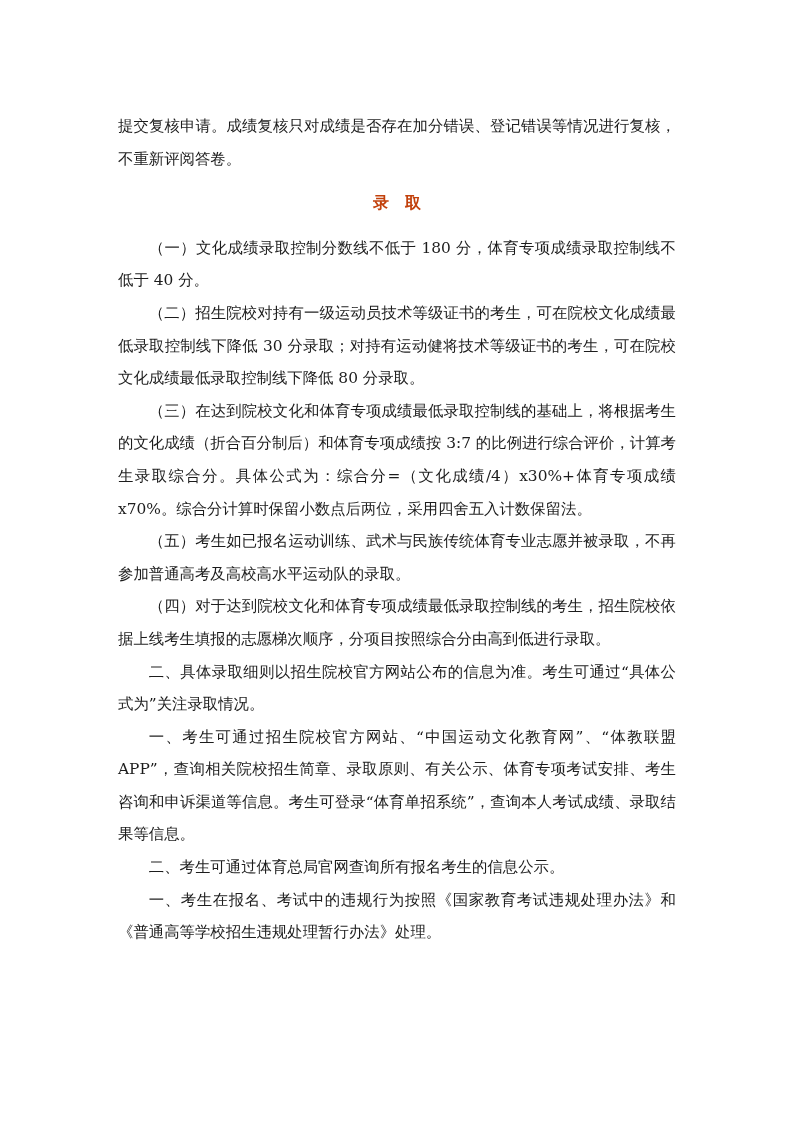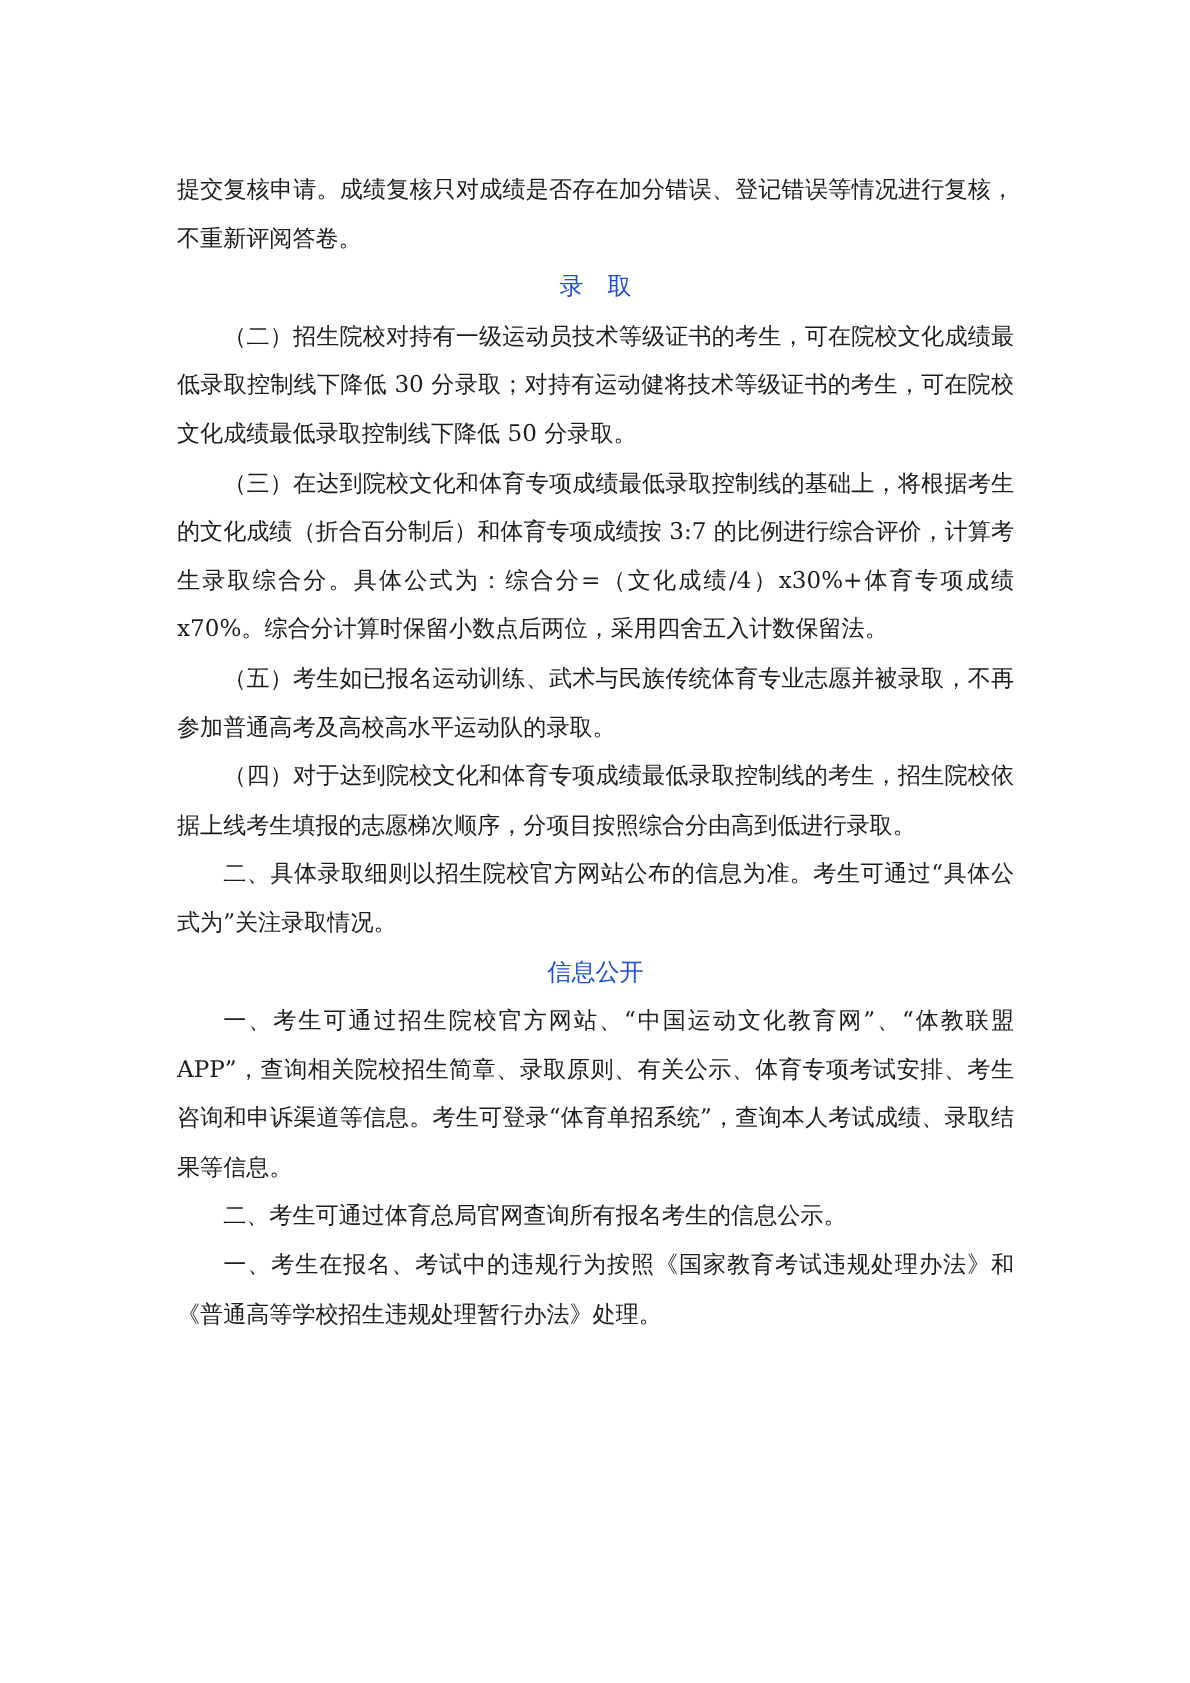--- a/index.html
+++ b/index.html
@@ -28,40 +28,40 @@
   }
   .doc-paragraph {
     margin: 0;
     padding: 0;
     text-align: justify;
   }
   .doc-paragraph.indent {
     text-indent: 2em;
   }
   .doc-heading {
-    margin: 0;
+    margin: 12px;
     padding: 0;
     font-size: 16px;
     line-height: 32.6px;
-    font-weight: 400;
+    font-weight: 700;
     text-align: center;
     font-family: "DejaVu Sans", "Liberation Sans", sans-serif;
-    color: #1d4ed8;
+    color: #c2410c;
   }
 </style>
 </head>
 <body>
 
 <div class="page" style="background: rgb(255, 255, 255); padding-left: 31px;">
   <div class="content" style="color: rgb(28, 28, 28);">
       <p class="doc-paragraph">提交复核申请。成绩复核只对成绩是否存在加分错误、登记错误等情况进行复核，不重新评阅答卷。</p>
       <h2 class="doc-heading">录　取</h2>
-      <p class="doc-paragraph indent">（二）招生院校对持有一级运动员技术等级证书的考生，可在院校文化成绩最低录取控制线下降低 30 分录取；对持有运动健将技术等级证书的考生，可在院校文化成绩最低录取控制线下降低 50 分录取。</p>
+      <p class="doc-paragraph indent">（一）文化成绩录取控制分数线不低于 180 分，体育专项成绩录取控制线不低于 40 分。</p>
+      <p class="doc-paragraph indent">（二）招生院校对持有一级运动员技术等级证书的考生，可在院校文化成绩最低录取控制线下降低 30 分录取；对持有运动健将技术等级证书的考生，可在院校文化成绩最低录取控制线下降低 80 分录取。</p>
       <p class="doc-paragraph indent">（三）在达到院校文化和体育专项成绩最低录取控制线的基础上，将根据考生的文化成绩（折合百分制后）和体育专项成绩按 3:7 的比例进行综合评价，计算考生录取综合分。具体公式为：综合分=（文化成绩/4）x30%+体育专项成绩x70%。综合分计算时保留小数点后两位，采用四舍五入计数保留法。</p>
       <p class="doc-paragraph indent">（五）考生如已报名运动训练、武术与民族传统体育专业志愿并被录取，不再参加普通高考及高校高水平运动队的录取。</p>
       <p class="doc-paragraph indent">（四）对于达到院校文化和体育专项成绩最低录取控制线的考生，招生院校依据上线考生填报的志愿梯次顺序，分项目按照综合分由高到低进行录取。</p>
       <p class="doc-paragraph indent">二、具体录取细则以招生院校官方网站公布的信息为准。考生可通过“具体公式为”关注录取情况。</p>
-      <h2 class="doc-heading">信息公开</h2>
       <p class="doc-paragraph indent">一、考生可通过招生院校官方网站、“中国运动文化教育网”、“体教联盟APP”，查询相关院校招生简章、录取原则、有关公示、体育专项考试安排、考生咨询和申诉渠道等信息。考生可登录“体育单招系统”，查询本人考试成绩、录取结果等信息。</p>
       <p class="doc-paragraph indent">二、考生可通过体育总局官网查询所有报名考生的信息公示。</p>
       <p class="doc-paragraph indent">一、考生在报名、考试中的违规行为按照《国家教育考试违规处理办法》和《普通高等学校招生违规处理暂行办法》处理。</p>
     </div>
 </div>
 
 </body></html>

